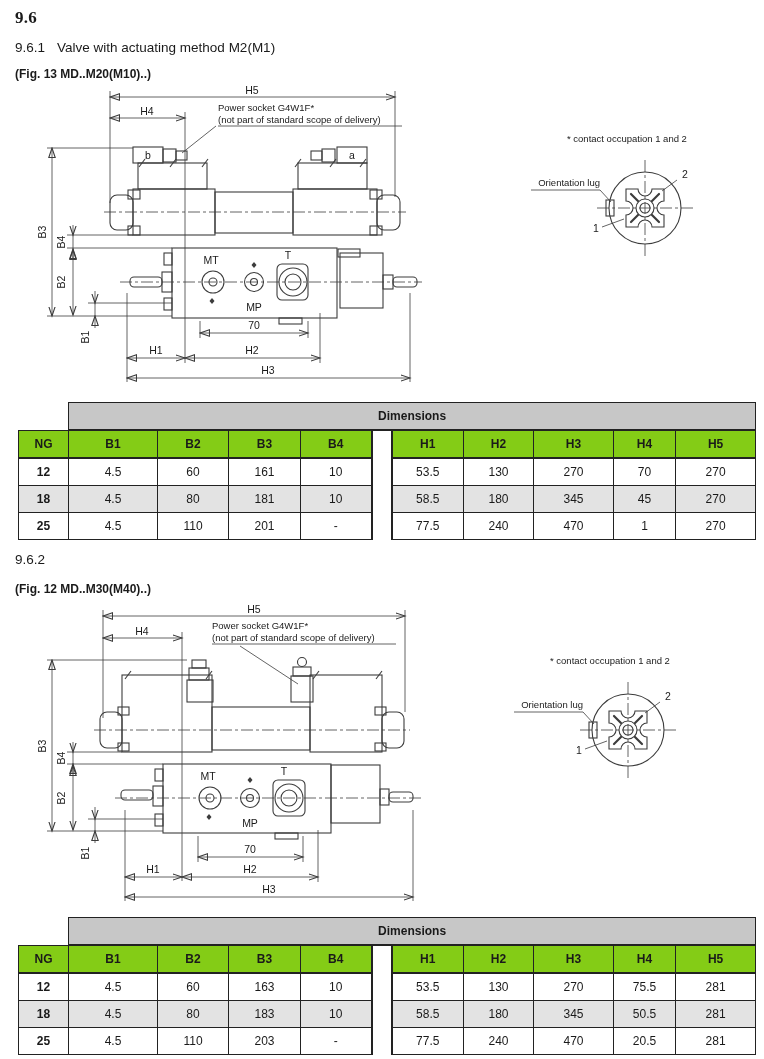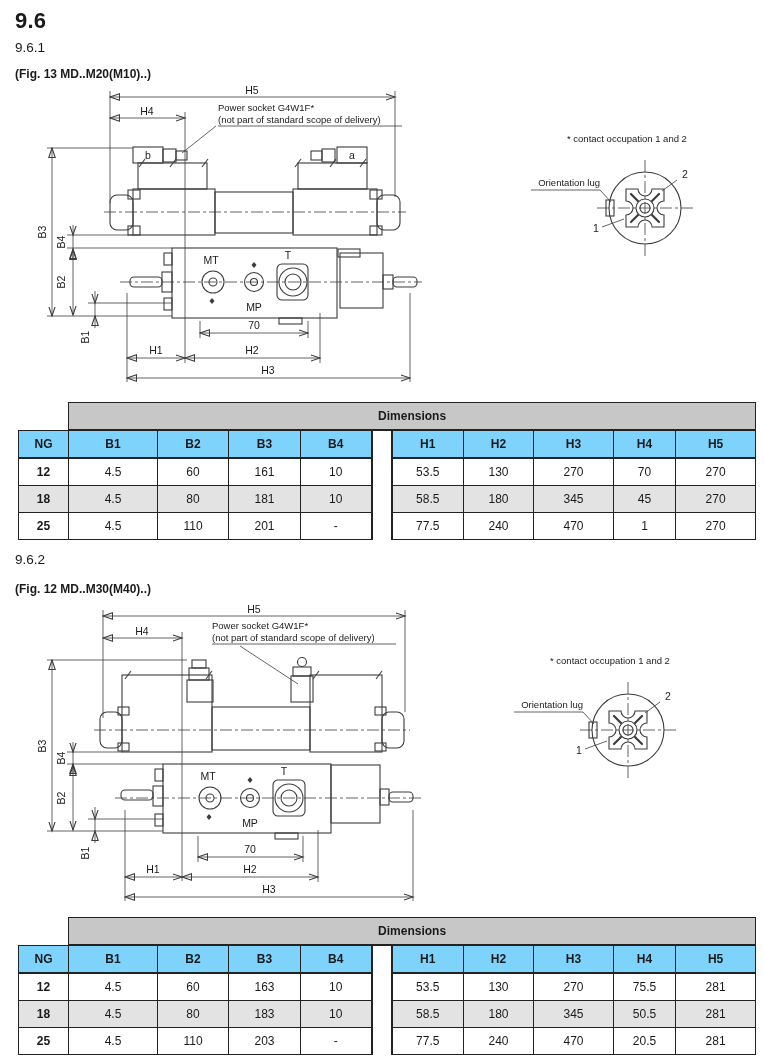--- a/index.html
+++ b/index.html
@@ -1,57 +1,58 @@
 <!DOCTYPE html>
 <html><head>
 <meta charset="utf-8">
 <style>
   html,body{margin:0;padding:0;background:#fff;}
   .page{position:relative;width:764px;height:1059px;background:#ffffff;
         font-family:"Liberation Sans",sans-serif;color:#1a1a1a;overflow:hidden;}
-  .title-row{position:absolute;left:15px;top:8px;font-size:22px;font-weight:bold;
-             display:flex;gap:20px;letter-spacing:.2px;}
+  .title-row{position:absolute;left:15px;top:8px;font-size:17px;font-weight:bold;
+             display:flex;gap:20px;letter-spacing:.2px;font-family:Liberation Serif, serif;}
   .h2-row{position:absolute;left:15px;font-size:13.5px;font-weight:normal;display:flex;gap:12px;}
   .fig-cap{position:absolute;left:15px;font-size:12px;font-weight:bold;}
   .abs{position:absolute;}
 
   
   svg.d line,svg.d path,svg.d rect,svg.d circle{stroke:#3c3c3c;stroke-width:1.1;fill:none;}
   svg.d .thin line,svg.d .thin path{stroke-width:0.8;}
   svg.d .cl{stroke-dasharray:12 3 3 3;stroke-width:0.8;}
   svg.d text{stroke:none;fill:#1a1a1a;font-size:10.5px;font-family:"Liberation Sans",sans-serif;}
   svg.d text.note{font-size:9.5px;}
   svg.d .fill{fill:#3c3c3c;stroke:none;}
   svg.d .slot{stroke-width:2.2;stroke-linecap:round;}
 
   
   table.dims{border-collapse:collapse;table-layout:fixed;width:737px;font-size:12px;}
   table.dims td,table.dims th{border:1px solid #222;text-align:center;height:26px;
         padding:0;font-weight:normal;background:#fff;}
-  table.dims th{background:#7dd3fc;font-weight:bold;border-bottom:2px solid #222;}
+  table.dims th{background:#84cc16;font-weight:bold;border-bottom:2px solid #222;}
   table.dims td.dim-header{background:#c7c7c7;font-weight:bold;border:1.5px solid #222;
         border-bottom:2px solid #222;}
   table.dims td.blank{border:none;background:transparent;}
   table.dims td.gap,table.dims th.gap{border-top:none;border-bottom:none;
         border-left:2px solid #222;border-right:2px solid #222;background:#fff;}
   table.dims tr.shade td{background:#e3e3e3;}
   table.dims tr.shade td.gap{background:#fff;}
   table.dims td.ng{font-weight:bold;}
 </style>
 </head>
 <body>
 
 <div class="page">
 
   <div class="title-row">
     <span>9.6</span>
   </div>
 
   <div class="h2-row" style="top:40px">
     <span>9.6.1</span>
+    <span>Valve with actuating method M2(M1)</span>
   </div>
   <div class="fig-cap" style="top:67px">(Fig. 13 MD..M20(M10)..)</div>
 
   <svg class="d abs" style="left:30px;top:85px" width="470" height="310" viewBox="0 0 470 310">
     <defs>
       <marker id="ar1" markerWidth="11" markerHeight="9" refX="9.5" refY="4" orient="auto-start-reverse" markerUnits="userSpaceOnUse">
         <path d="M0,0.8 L9.5,4 L0,7.2 Z" fill="#3c3c3c" stroke="none"></path>
       </marker>
     </defs>
 

